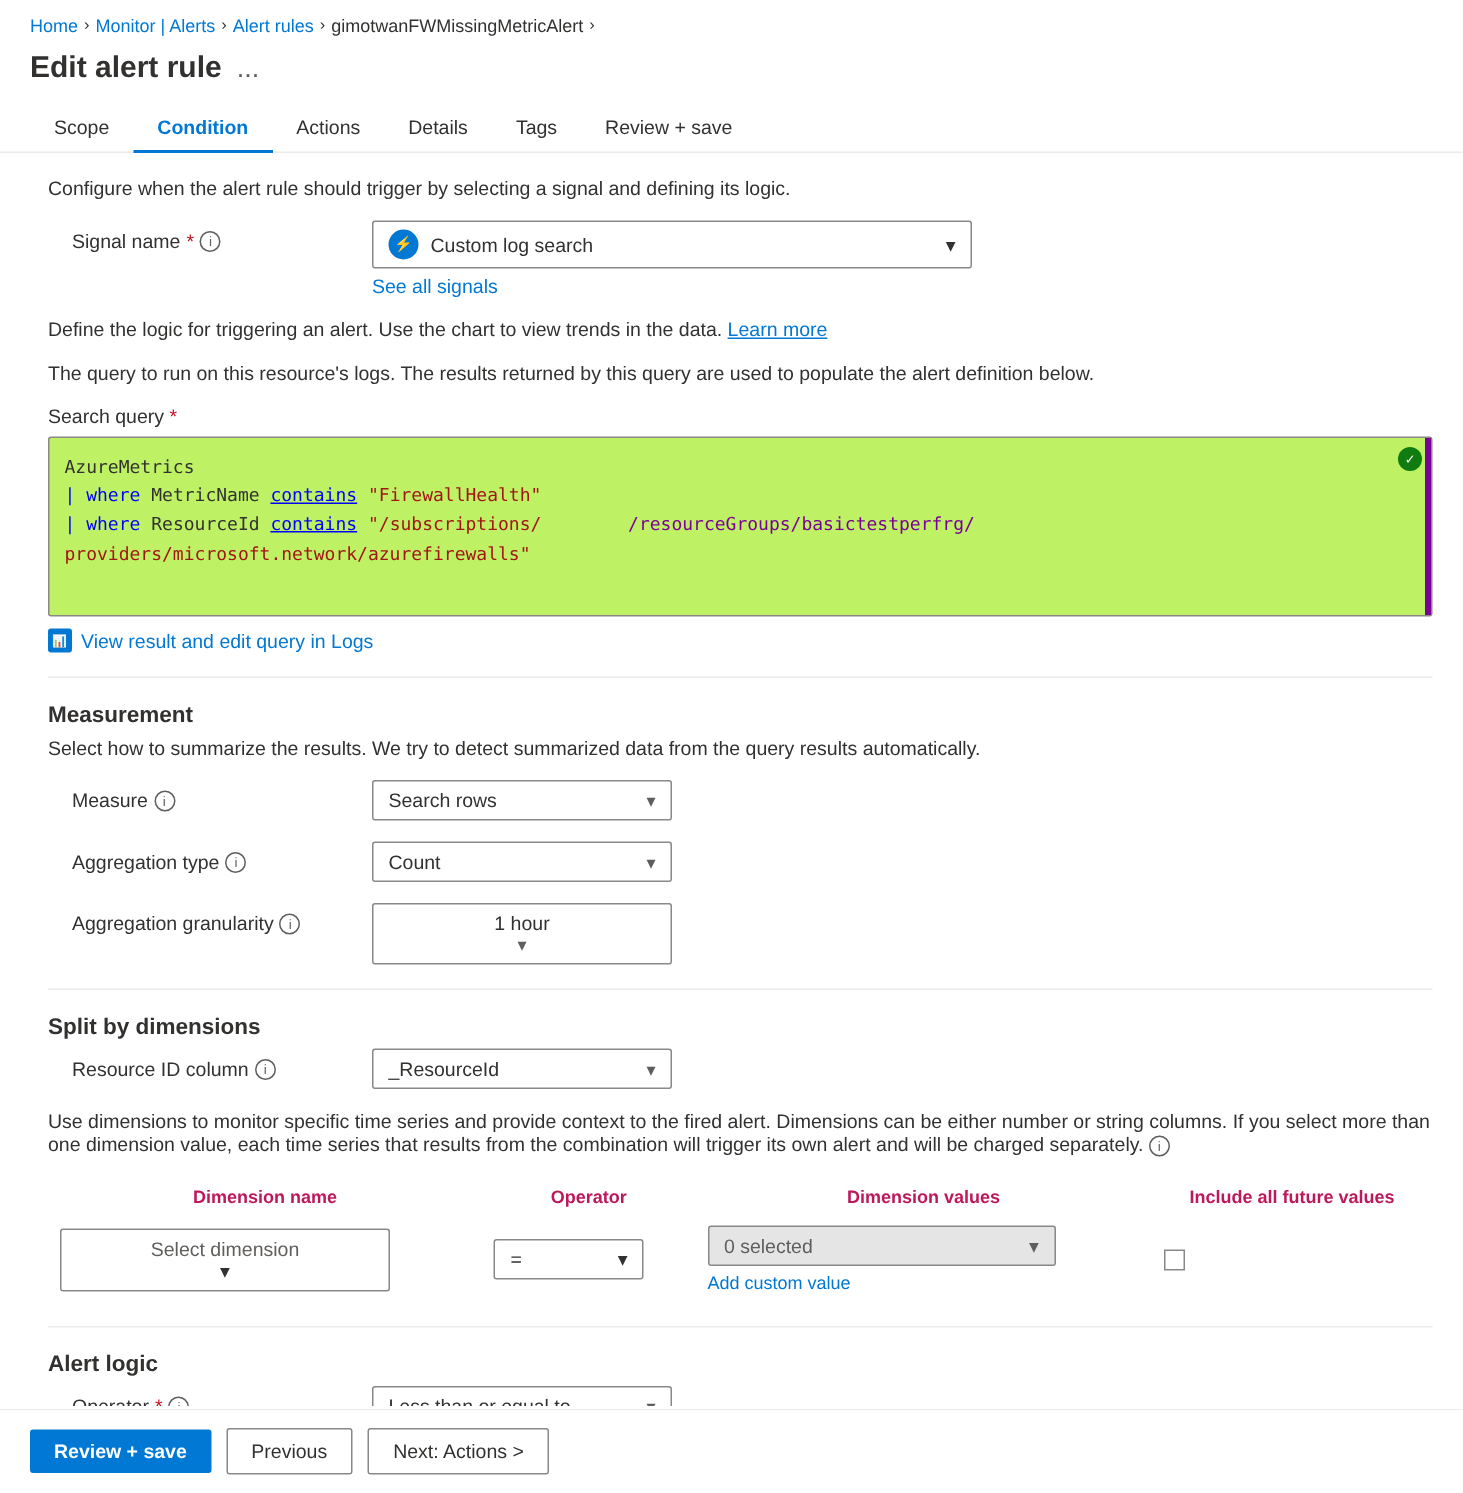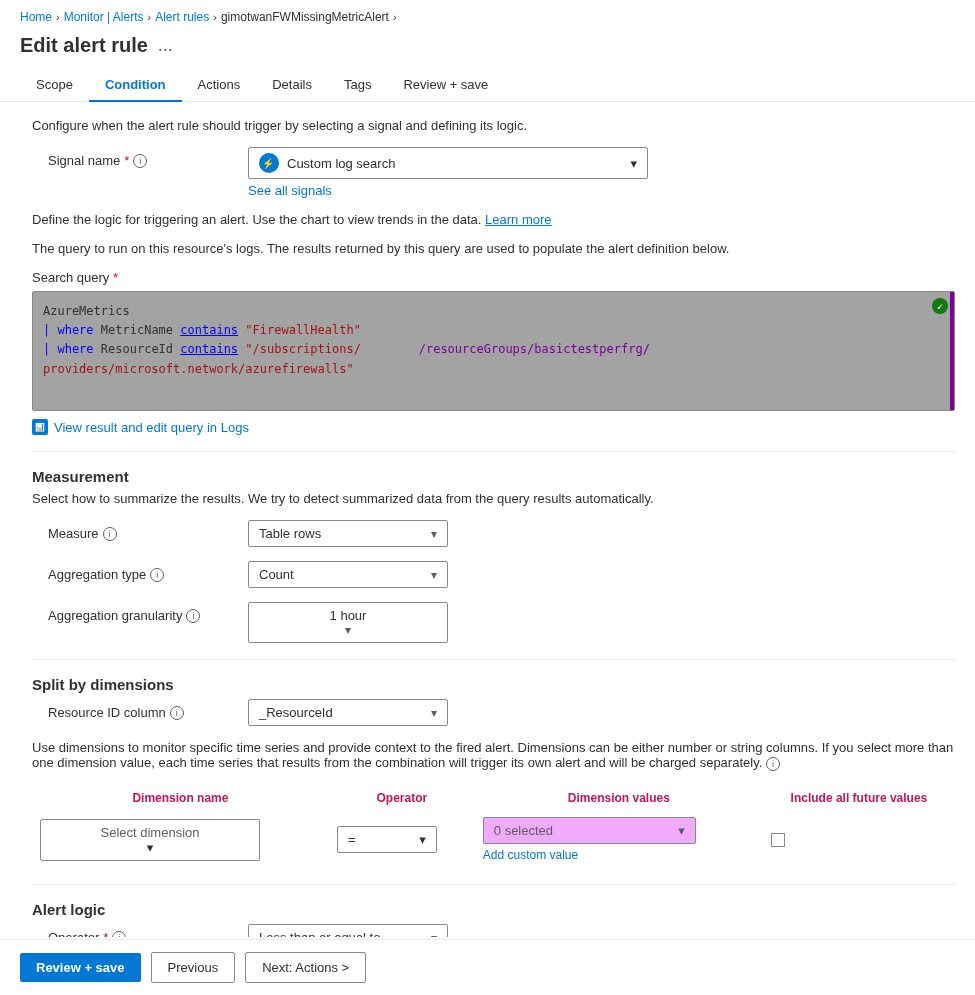--- a/index.html
+++ b/index.html
@@ -33,21 +33,21 @@
     .signal-select { display: flex; align-items: center; gap: 8px; border: 1px solid #8a8886; border-radius: 2px; padding: 5px 10px; background: #fff; cursor: pointer; width: 400px; font-size: 13px; color: #323130; }
     .signal-icon { width: 20px; height: 20px; background: #0078d4; border-radius: 50%; display: flex; align-items: center; justify-content: center; color: white; font-size: 10px; font-weight: bold; flex-shrink: 0; }
     .signal-select-inner { flex: 1; }
     .see-all-signals { color: #0078d4; font-size: 13px; cursor: pointer; text-decoration: none; display: inline-block; margin-top: 4px; }
 
     .info-icon { display: inline-flex; align-items: center; justify-content: center; width: 14px; height: 14px; border-radius: 50%; border: 1px solid #605e5c; color: #605e5c; font-size: 9px; cursor: pointer; flex-shrink: 0; }
 
     .query-section { margin-bottom: 16px; }
     .query-label { font-size: 13px; color: #323130; margin-bottom: 6px; }
     .query-label .required { color: #c50f1f; }
-    .query-box { border: 1px solid #8a8886; border-radius: 2px; padding: 10px; font-family: 'Consolas', monospace; font-size: 12px; min-height: 120px; position: relative; background: #a3a3a3; }
+    .query-box { border: 1px solid #8a8886; border-radius: 2px; padding: 10px; font-family: 'Consolas', monospace; font-size: 12px; min-height: 120px; position: relative; background: #bef264; }
     .query-box .line { line-height: 1.6; white-space: pre; }
     .kw-blue { color: #0000ff; }
     .kw-underline { text-decoration: underline; }
     .kw-string { color: #a31515; }
     .kw-path { color: #7b0099; }
     .valid-indicator { position: absolute; top: 6px; right: 6px; width: 16px; height: 16px; background: #107c10; border-radius: 50%; display: flex; align-items: center; justify-content: center; color: white; font-size: 10px; }
     .purple-bar { position: absolute; right: 0; top: 0; bottom: 0; width: 4px; background: #7b0099; }
 
     .view-logs-link { display: flex; align-items: center; gap: 6px; color: #0078d4; font-size: 13px; cursor: pointer; margin-top: 8px; text-decoration: none; }
     .logs-icon { width: 16px; height: 16px; background: #0078d4; border-radius: 2px; display: flex; align-items: center; justify-content: center; color: white; font-size: 8px; }
@@ -56,21 +56,21 @@
     .section-sub-desc { font-size: 13px; color: #323130; margin-bottom: 14px; }
 
     .divider { border: none; border-top: 1px solid #edebe9; margin: 16px 0; }
 
     .split-table { width: 100%; border-collapse: collapse; margin-bottom: 10px; }
     .split-table th { font-size: 12px; font-weight: 600; color: #be185d; padding: 6px 8px; text-align: center; }
     .split-table td { padding: 6px 8px; }
 
     .dim-select { display: flex; align-items: center; justify-content: flex-end; border: 1px solid #8a8886; border-radius: 2px; padding: 5px 10px; background: #fff; cursor: pointer; font-size: 13px; color: #323130; width: 220px; flex-direction: column; }
     .op-select { display: flex; align-items: center; justify-content: space-between; border: 1px solid #8a8886; border-radius: 2px; padding: 5px 10px; background: #fff; cursor: pointer; font-size: 13px; color: #323130; width: 100px; }
-    .val-select { display: flex; align-items: center; justify-content: space-between; border: 1px solid #8a8886; border-radius: 2px; padding: 5px 10px; background: #f0abfc; cursor: pointer; font-size: 13px; color: #605e5c; width: 213px; }
+    .val-select { display: flex; align-items: center; justify-content: space-between; border: 1px solid #8a8886; border-radius: 2px; padding: 5px 10px; background: #e5e5e5; cursor: pointer; font-size: 13px; color: #605e5c; width: 232px; }
     .checkbox-cell { display: flex; align-items: center; }
     .checkbox { width: 14px; height: 14px; border: 1px solid #8a8886; background: #fff; cursor: pointer; }
     .add-custom { color: #0078d4; font-size: 12px; cursor: pointer; margin-top: 4px; display: block; }
 
     .alert-logic-section { margin-top: 4px; }
 
     .footer { position: fixed; bottom: 0; left: 0; right: 0; background: #fff; border-top: 1px solid #edebe9; padding: 12px 20px; display: flex; align-items: center; gap: 10px; }
     .btn-primary { background: #0078d4; color: white; border: none; padding: 7px 16px; font-size: 13px; cursor: pointer; border-radius: 2px; font-weight: 600; }
     .btn-secondary { background: #fff; color: #323130; border: 1px solid #8a8886; padding: 7px 16px; font-size: 13px; cursor: pointer; border-radius: 2px; }
 
@@ -152,21 +152,21 @@
     <h2 class="section-title">Measurement</h2>
     <p class="section-sub-desc">Select how to summarize the results. We try to detect summarized data from the query results automatically.</p>
 
     <div class="form-row">
       <div class="form-label">
         <span>Measure</span>
         <span class="info-icon">i</span>
       </div>
       <div class="form-control">
         <div class="select-dropdown" style="width:200px;">
-          <span>Table rows</span>
+          <span>Search rows</span>
           <span class="chevron">▾</span>
         </div>
       </div>
     </div>
 
     <div class="form-row">
       <div class="form-label">
         <span>Aggregation type</span>
         <span class="info-icon">i</span>
       </div>

